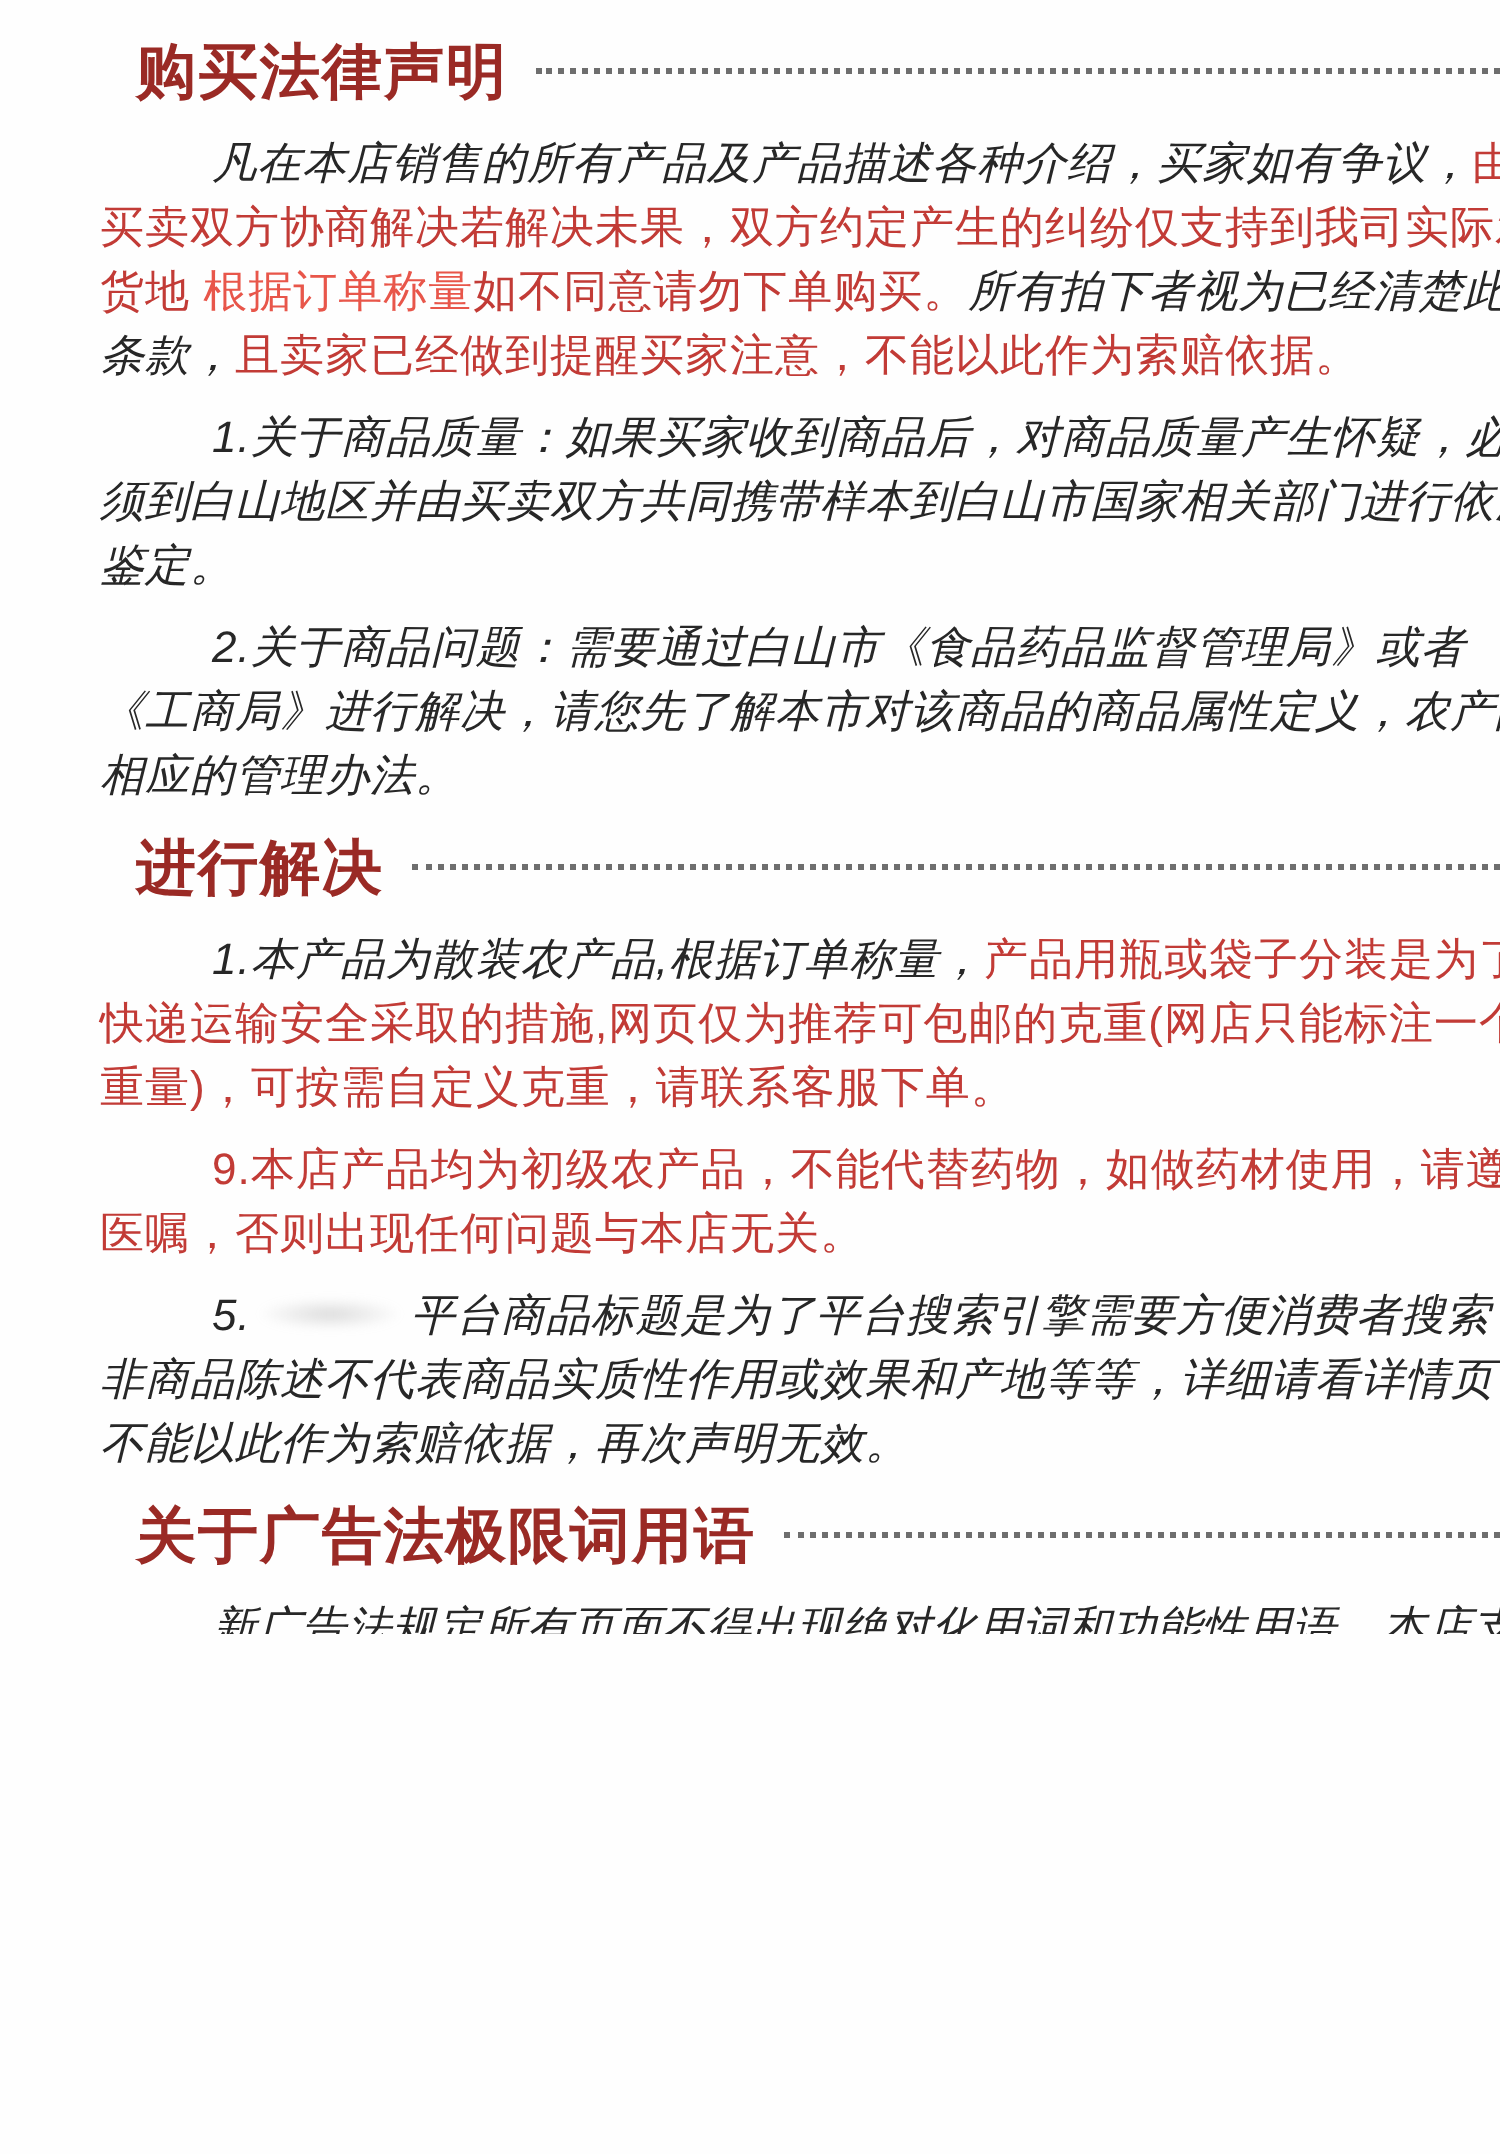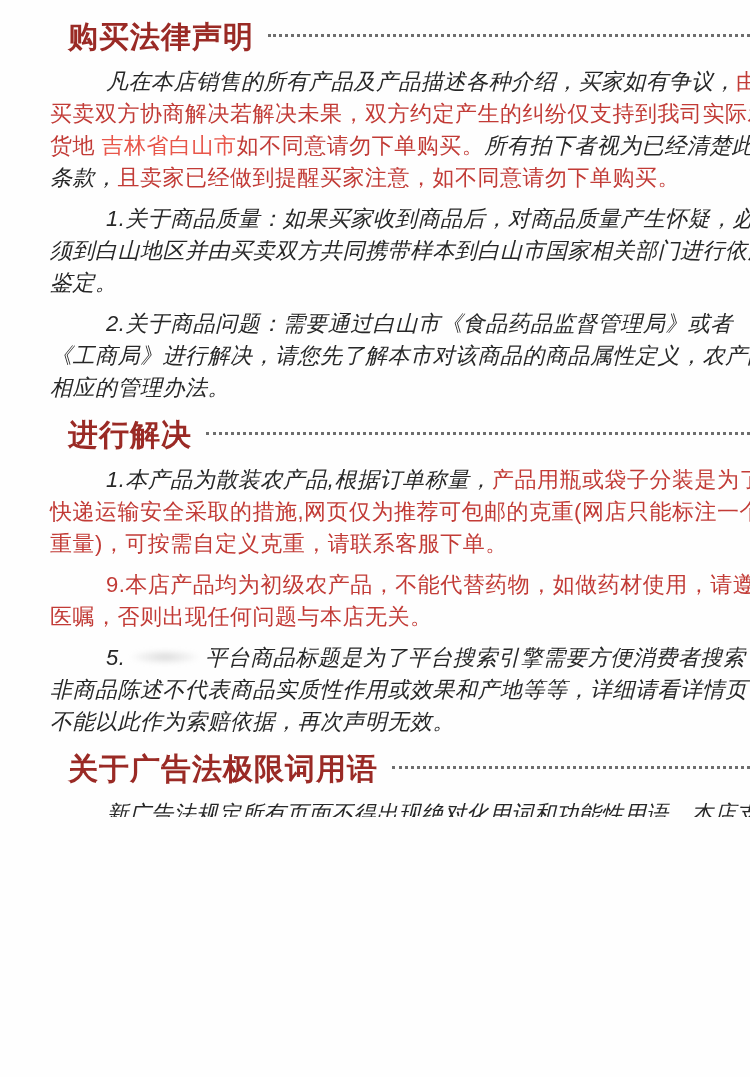--- a/index.html
+++ b/index.html
@@ -67,21 +67,21 @@
 <body>
 
 <div class="page">
 
   <div class="section">
     <div class="section-header">
       <h2 class="section-title">购买法律声明</h2>
       <div class="leader"></div>
     </div>
     <p class="para">
-      <span class="tone-ink">凡在本店销售的所有产品及产品描述各种介绍，买家如有争议，</span><span class="tone-red">由买卖双方协商解决若解决未果，双方约定产生的纠纷仅支持到我司实际发货地</span><span class="tone-bright"> 吉林省白山市</span><span class="tone-red">如不同意请勿下单购买。</span><span class="tone-ink">所有拍下者视为已经清楚此条款，</span><span class="tone-red">且卖家已经做到提醒买家注意，如不同意请勿下单购买。</span>
+      <span class="tone-ink">凡在本店销售的所有产品及产品描述各种介绍，买家如有争议，</span><span class="tone-red">由买卖双方协商解决若解决未果，双方约定产生的纠纷仅支持到我司实际发货地</span><span class="tone-bright"> 根据订单称量</span><span class="tone-red">如不同意请勿下单购买。</span><span class="tone-ink">所有拍下者视为已经清楚此条款，</span><span class="tone-red">且卖家已经做到提醒买家注意，不能以此作为索赔依据。</span>
     </p>
     <p class="para">
       <span class="tone-ink">1.关于商品质量：如果买家收到商品后，对商品质量产生怀疑，必须到白山地区并由买卖双方共同携带样本到白山市国家相关部门进行依法鉴定。</span>
     </p>
     <p class="para">
       <span class="tone-ink">2.关于商品问题：需要通过白山市《食品药品监督管理局》或者《工商局》进行解决，请您先了解本市对该商品的商品属性定义，农产品相应的管理办法。</span>
     </p>
   </div>
 
   <div class="section">

